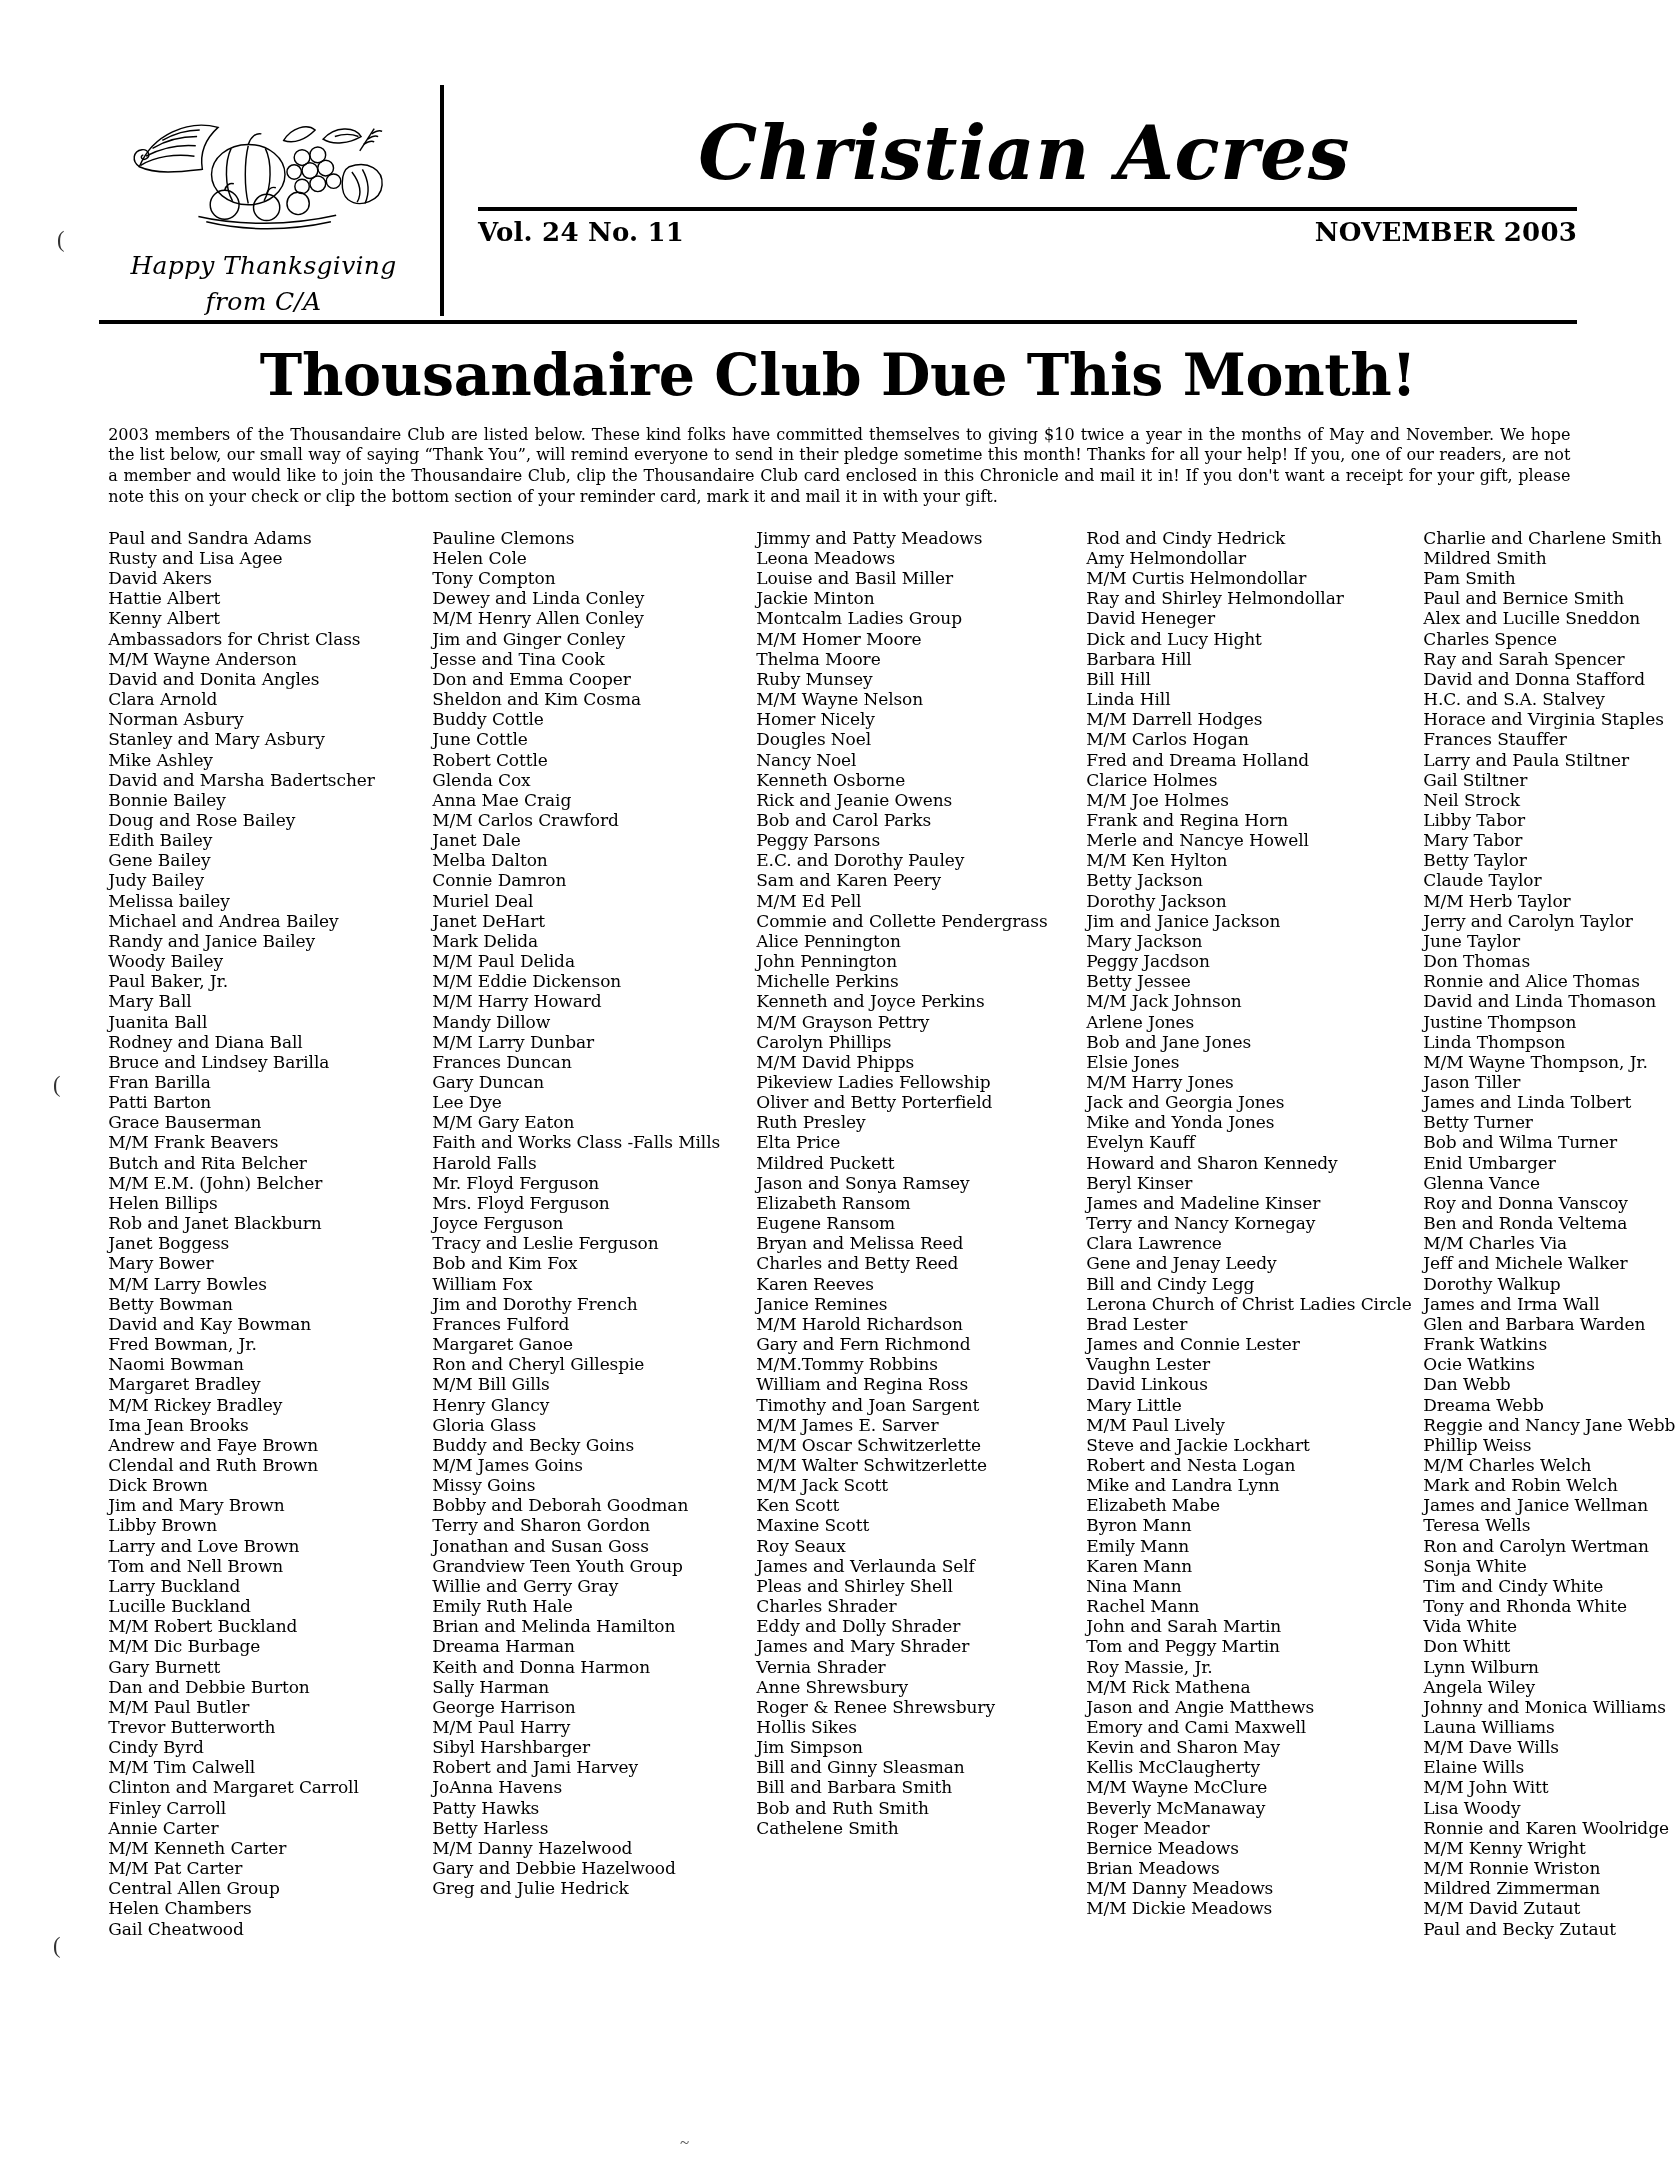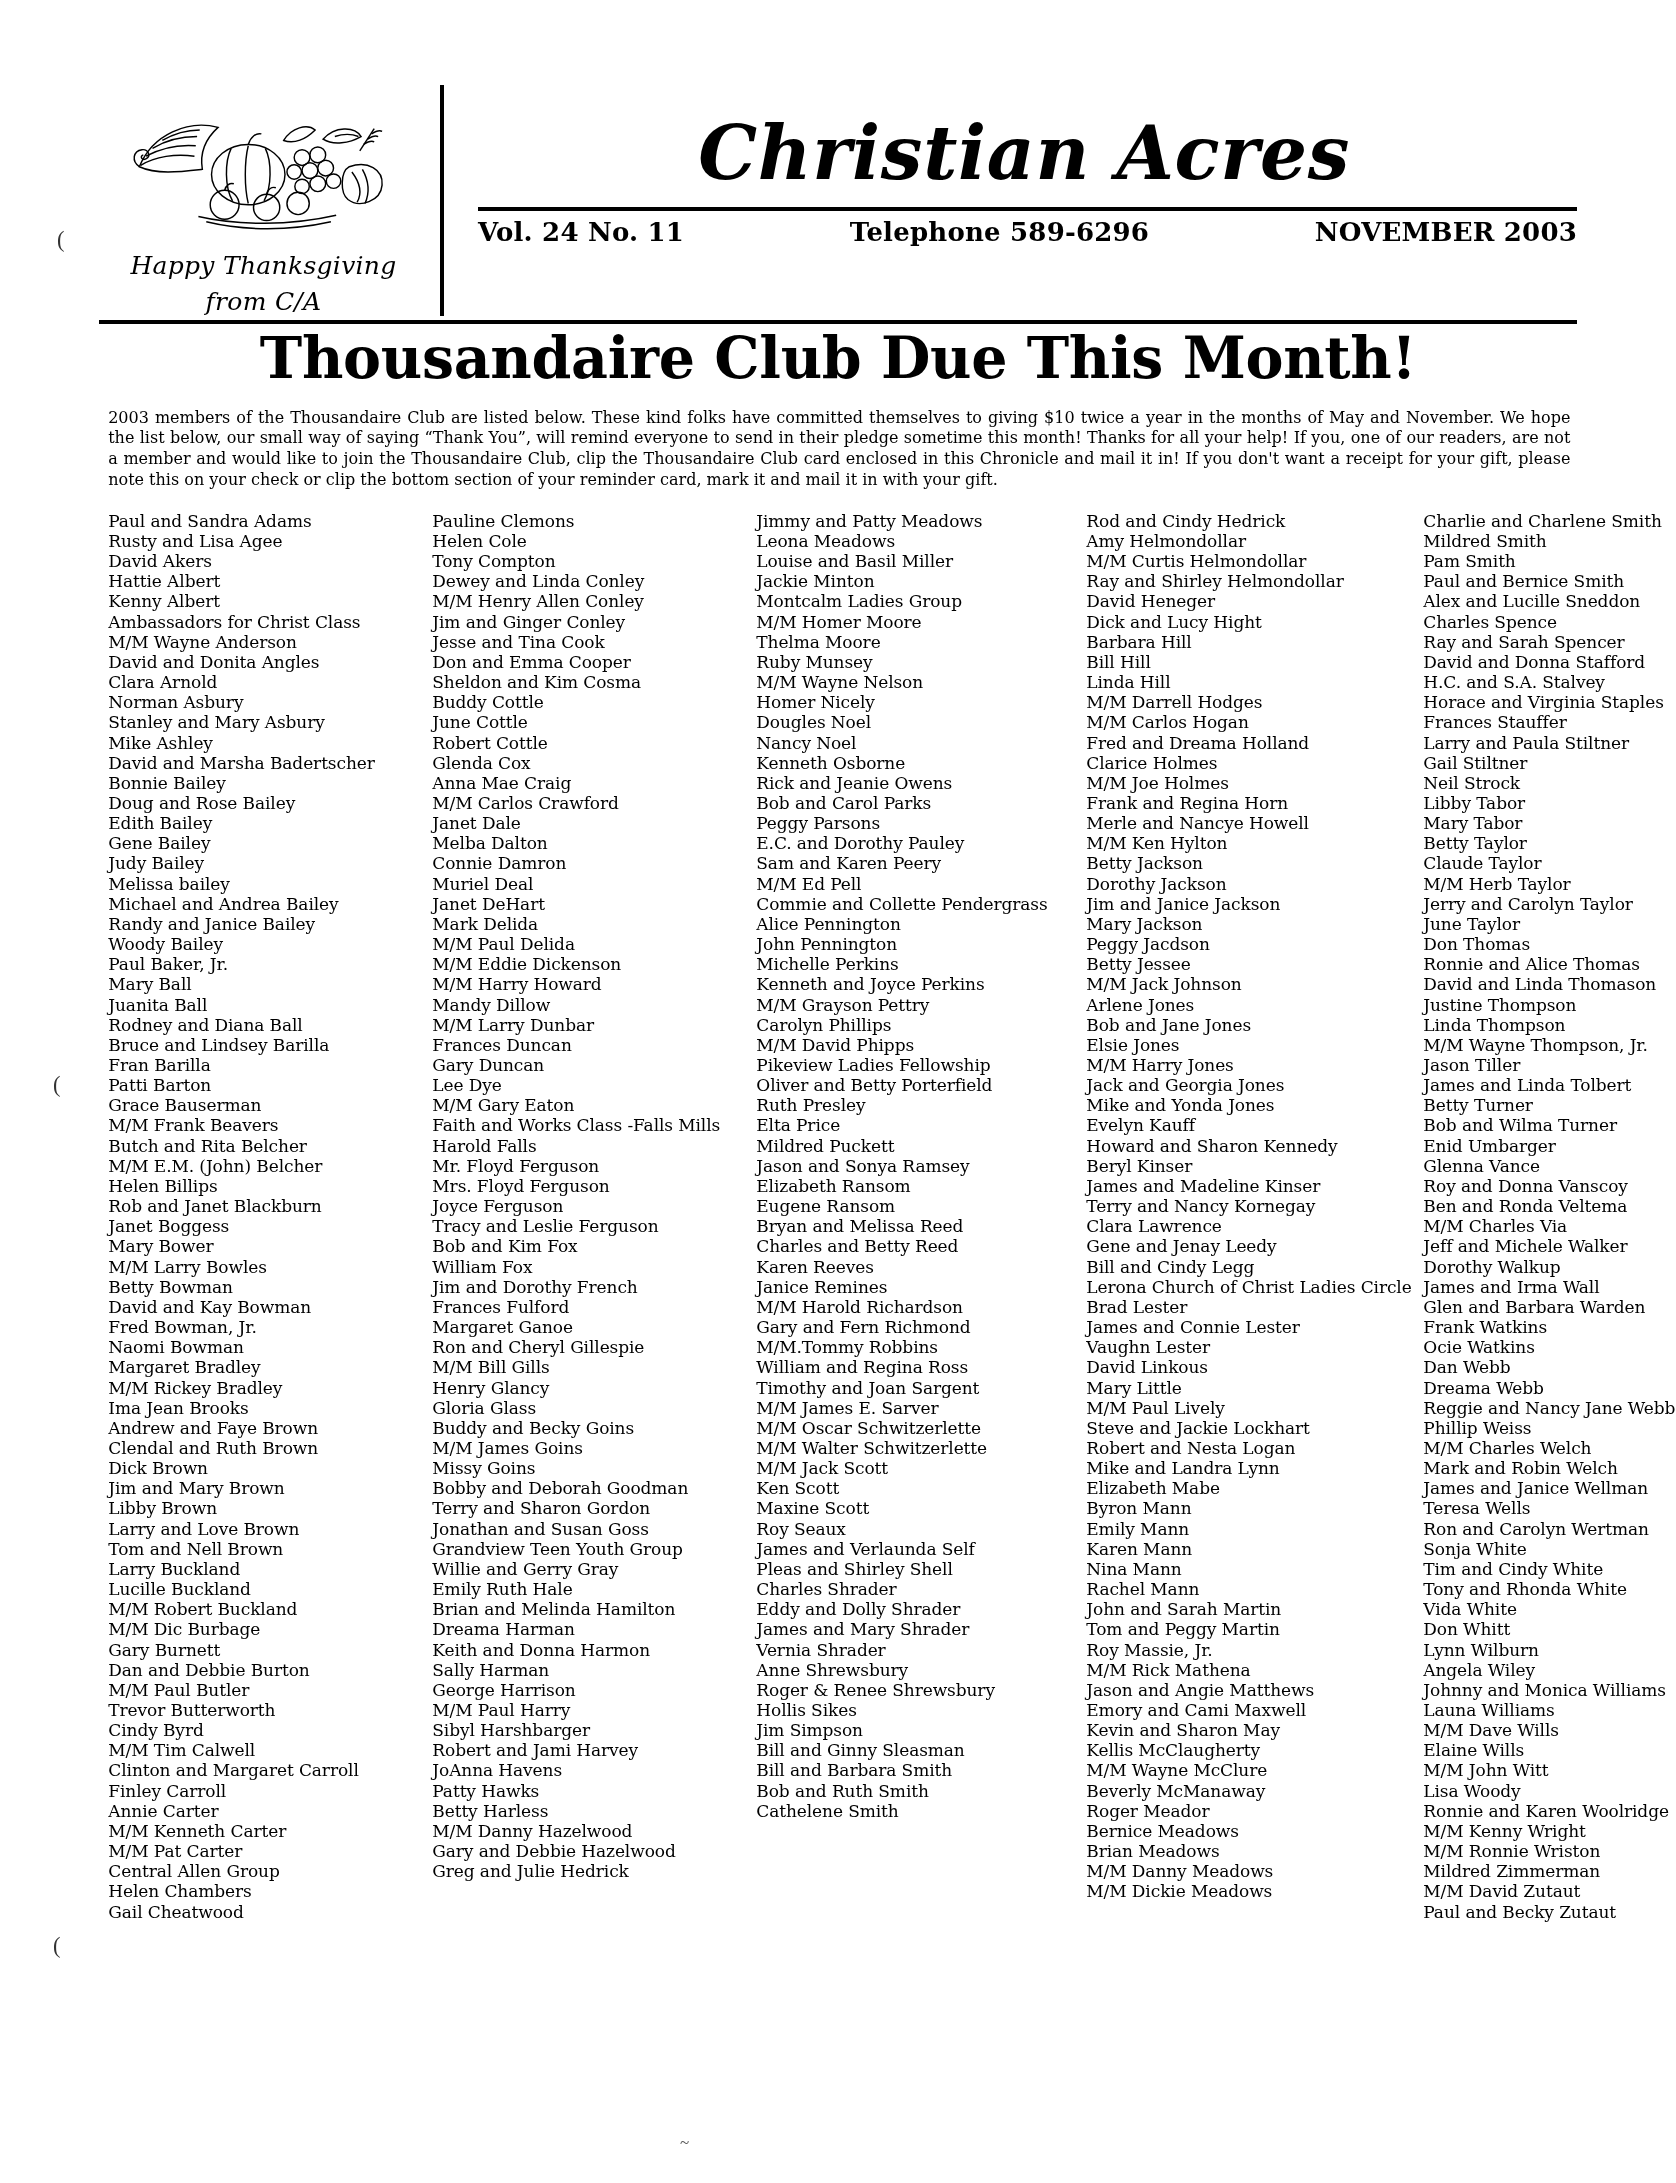--- a/index.html
+++ b/index.html
@@ -91,21 +91,21 @@
     font-weight: bold;
     font-size: 26px;
     letter-spacing: 0.2px;
   }
   .issue-vol { flex: 0 0 auto; }
   .issue-tel { flex: 1 1 auto; text-align: center; }
   .issue-date { flex: 0 0 auto; text-align: right; }
 
   
   .headline {
-    margin-top: 5px;
+    margin-top: 22px;
     text-align: center;
     font-family: "DejaVu Serif", serif;
     font-weight: bold;
     font-size: 57px;
     letter-spacing: -0.3px;
     line-height: 1.0;
   }
 
   
   .intro {
@@ -230,21 +230,20 @@
       <div class="thanks-line1">Happy Thanksgiving</div>
       <div class="thanks-line2">from C/A</div>
     </div>
 
     <div class="masthead-right">
       <div class="title-wrap">
         <div class="paper-title-1">Christian Acres</div>
       </div>
       <div class="issue-bar">
         <div class="issue-vol">Vol. 24 No. 11</div>
-        <div class="issue-tel">Telephone 589-6296</div>
         <div class="issue-date">NOVEMBER 2003</div>
       </div>
     </div>
   </div>
 
   <div class="headline">Thousandaire Club Due This Month!</div>
 
   <div class="intro">
     <p>2003 members of the Thousandaire Club are listed below.  These kind folks have committed themselves to giving $10 twice a year in the months of May and November.  We hope the list below, our small way of saying “Thank You”, will remind everyone to send in their pledge sometime this month!  Thanks for all your help!  If you, one of our readers, are not a member and would like to join the Thousandaire Club, clip the Thousandaire Club card enclosed in this Chronicle and mail it in!    If you don't want a receipt for your gift, please note this on your check or clip the bottom section of your reminder card, mark it and mail it in with your gift.</p>
   </div>

